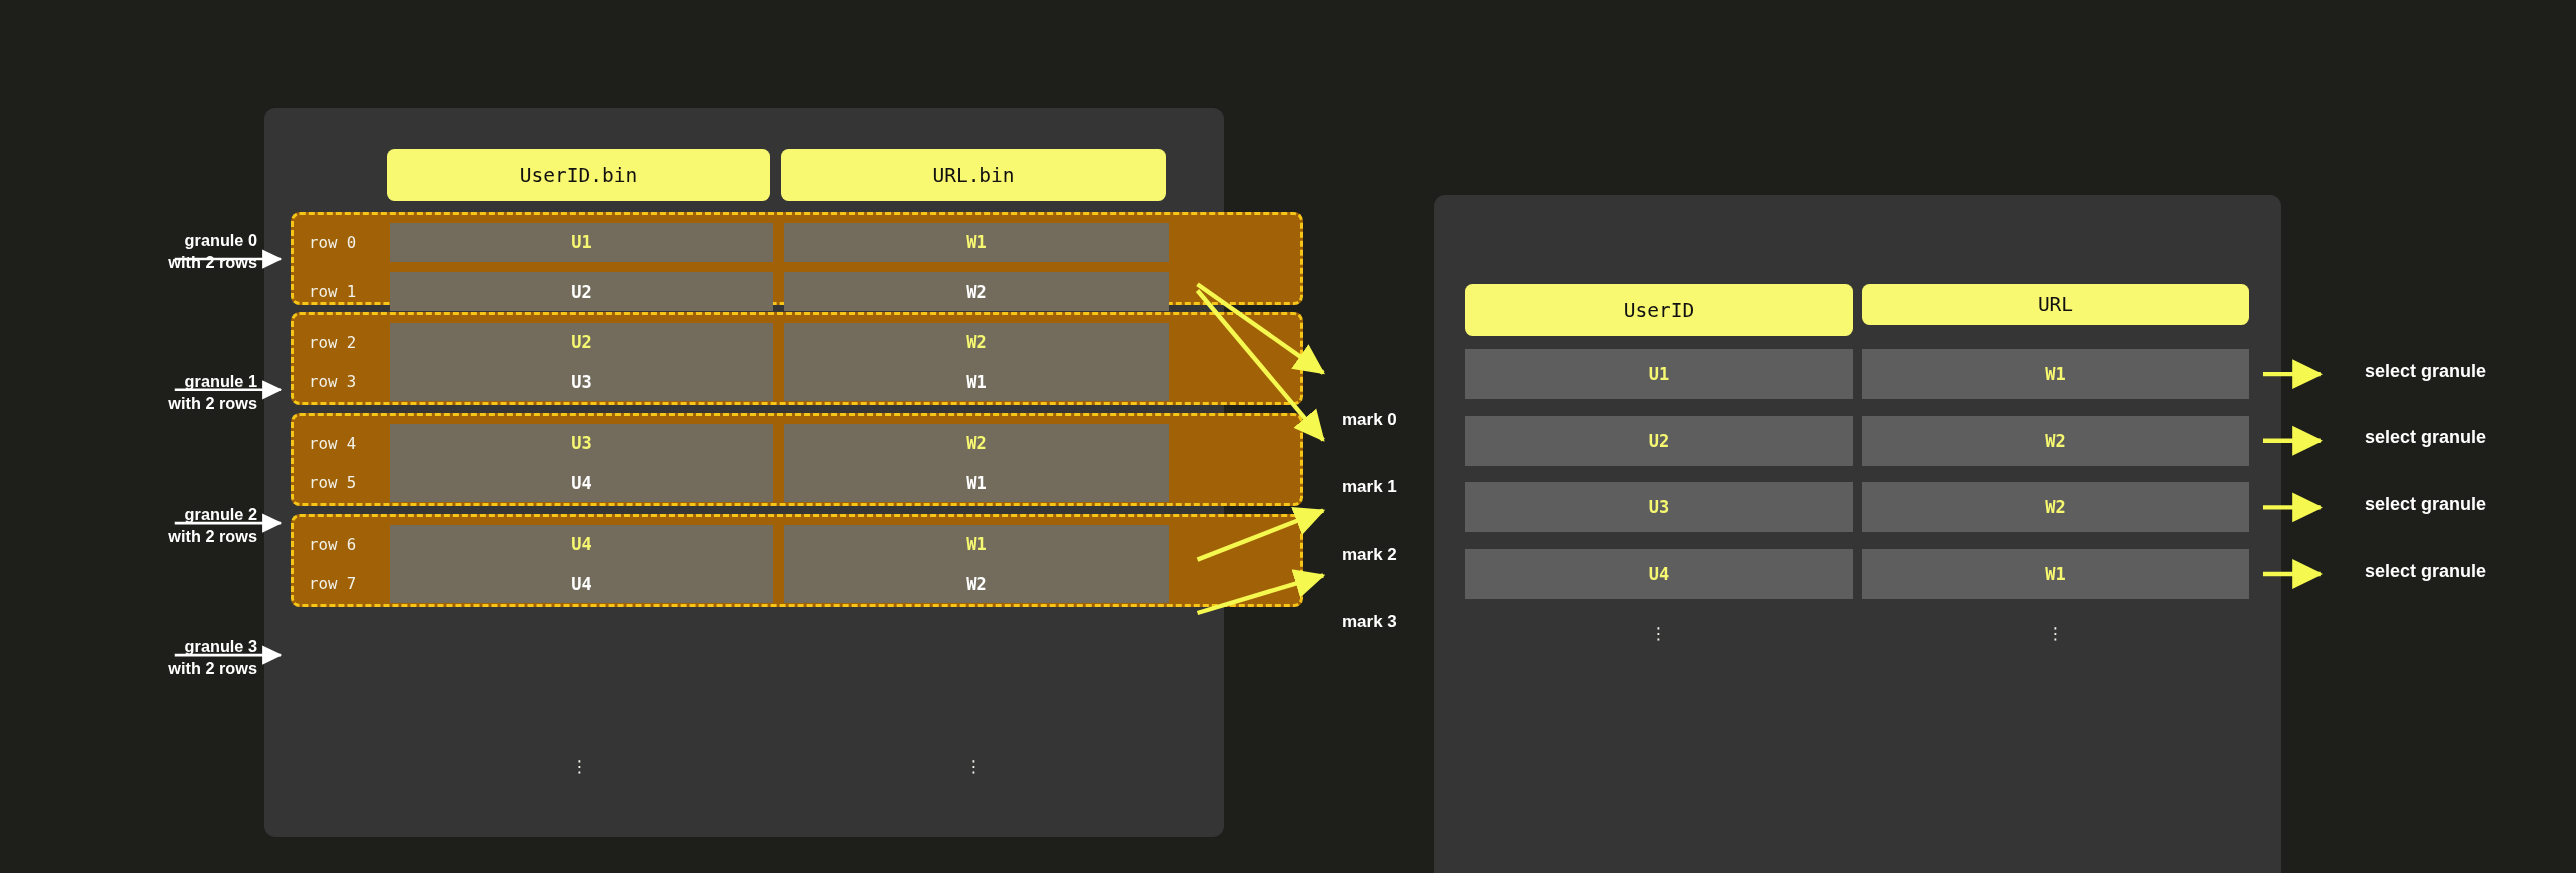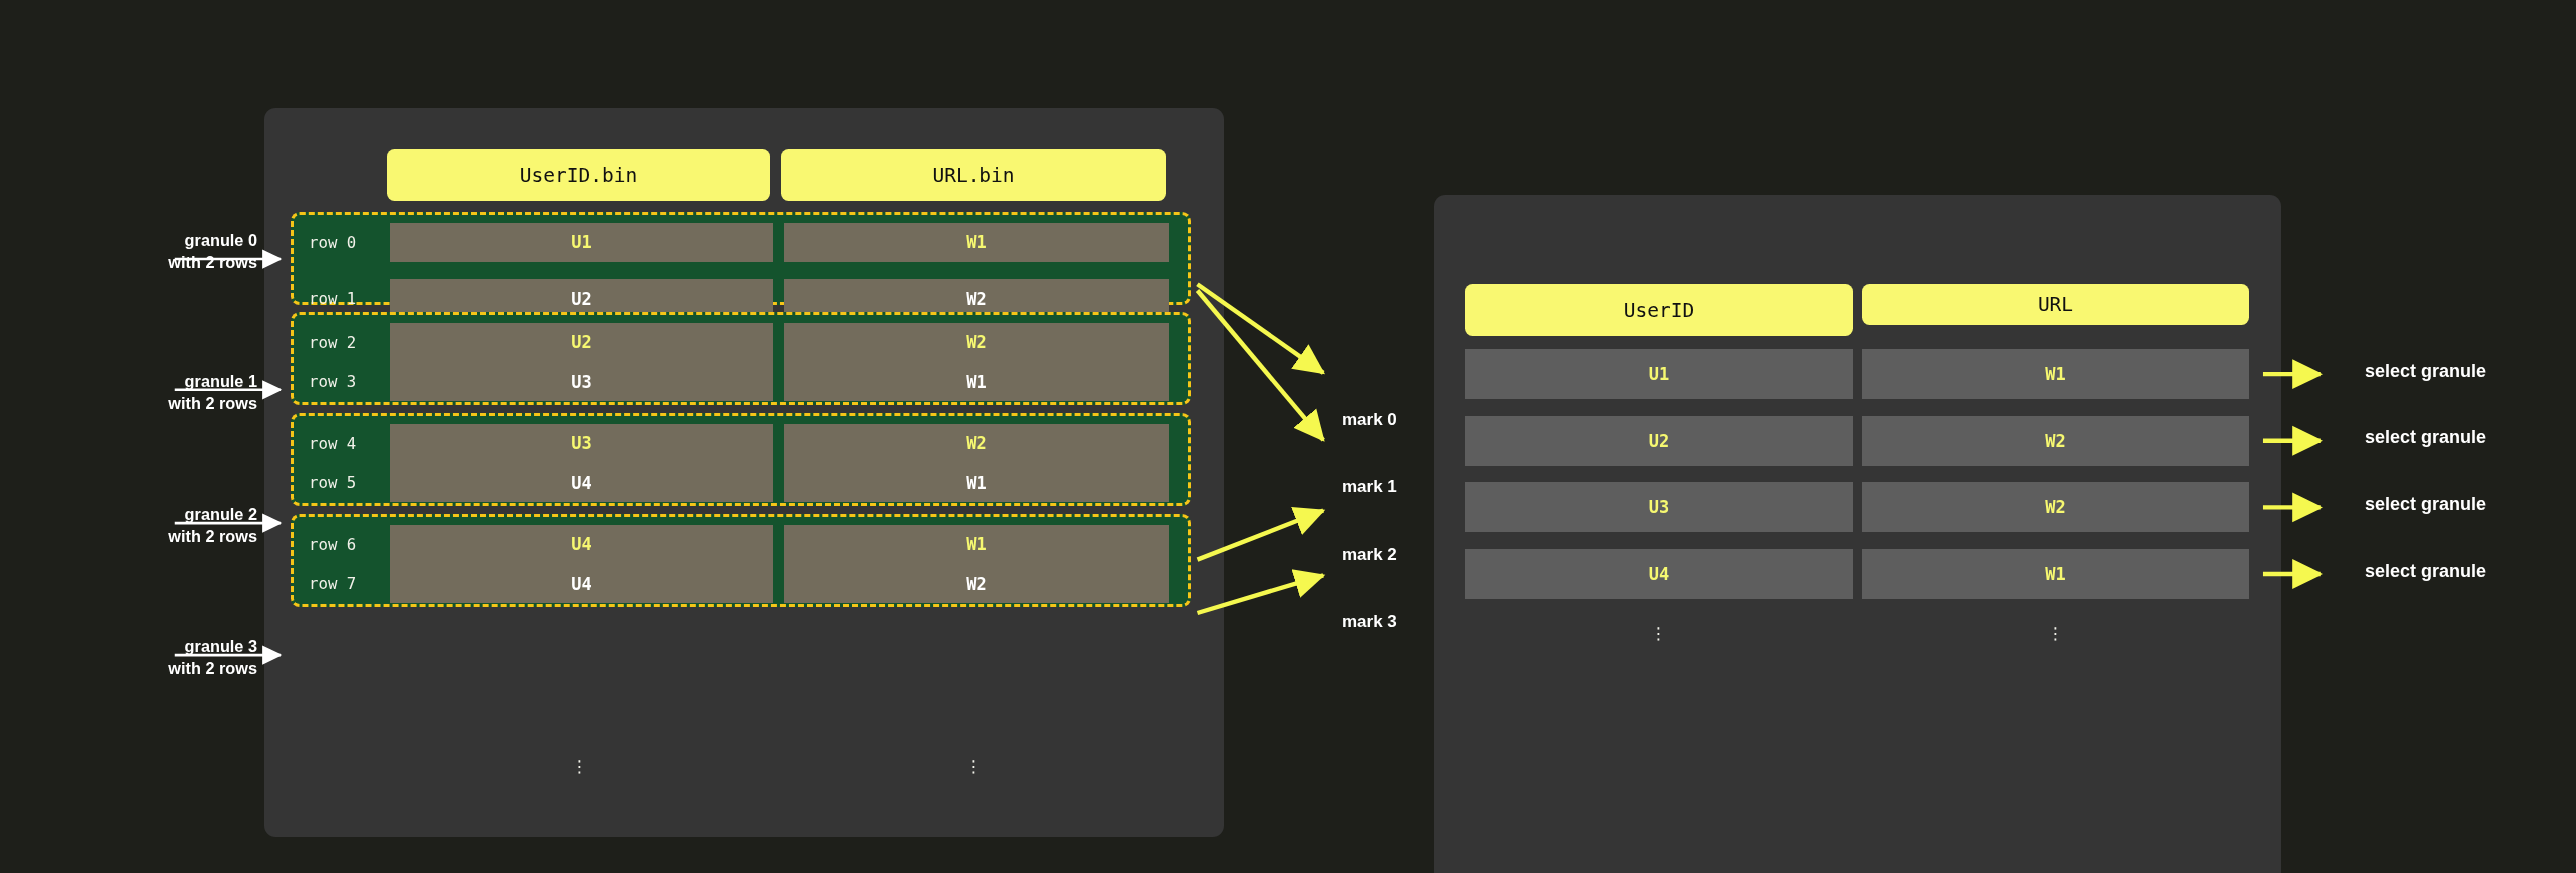--- a/index.html
+++ b/index.html
@@ -39,22 +39,22 @@
     white-space: nowrap;
   }
   #dp-head-0 { left: 387px;  top: 149px; width: 383px; height: 52px; }
   #dp-head-1 { left: 781px; top: 149px; width: 385px; height: 52px; }
   #ip-head-0 { left: 1465px; top: 284px; width: 388px; height: 52px; }
   #ip-head-1 { left: 1862px; top: 284px; width: 387px; height: 41px; }
 
   
   .granule {
     position: absolute;
-    left: 291px; width: 900px;
-    background: #14532d;
+    left: 291px; width: 1012px;
+    background: #a16207;
     border: 3.8px dashed #f5c518;
     border-radius: 8.8px;
   }
   .granule .rowline {
     position: absolute; left: 0; width: 100%; height: 39px;
   }
   .row-label {
     position: absolute; left: 15px; top: 0; width: 78px; height: 39px;
     display: flex; align-items: center;
     color: #f2f2ea;
@@ -139,21 +139,21 @@
 
   <div id="dp-head-0" class="col-head">UserID.bin</div>
   <div id="dp-head-1" class="col-head">URL.bin</div>
 
   <div class="granule" id="g0" style="top:212px;height:93px;">
     <div class="rowline" style="top:7.5px;">
       <div class="row-label">row 0</div>
       <div class="cell c0 hl">U1</div>
       <div class="cell c1 hl">W1</div>
     </div>
-    <div class="rowline" style="top:64px;text-align:center;">
+    <div class="rowline" style="top:57px;text-align:center;">
       <div class="row-label">row 1</div>
       <div class="cell c0">U2</div>
       <div class="cell c1">W2</div>
     </div>
   </div>
 
   <div class="granule" id="g1" style="top:312px;height:93px;">
     <div class="rowline" style="top:7.5px;">
       <div class="row-label">row 2</div>
       <div class="cell c0 hl">U2</div>

